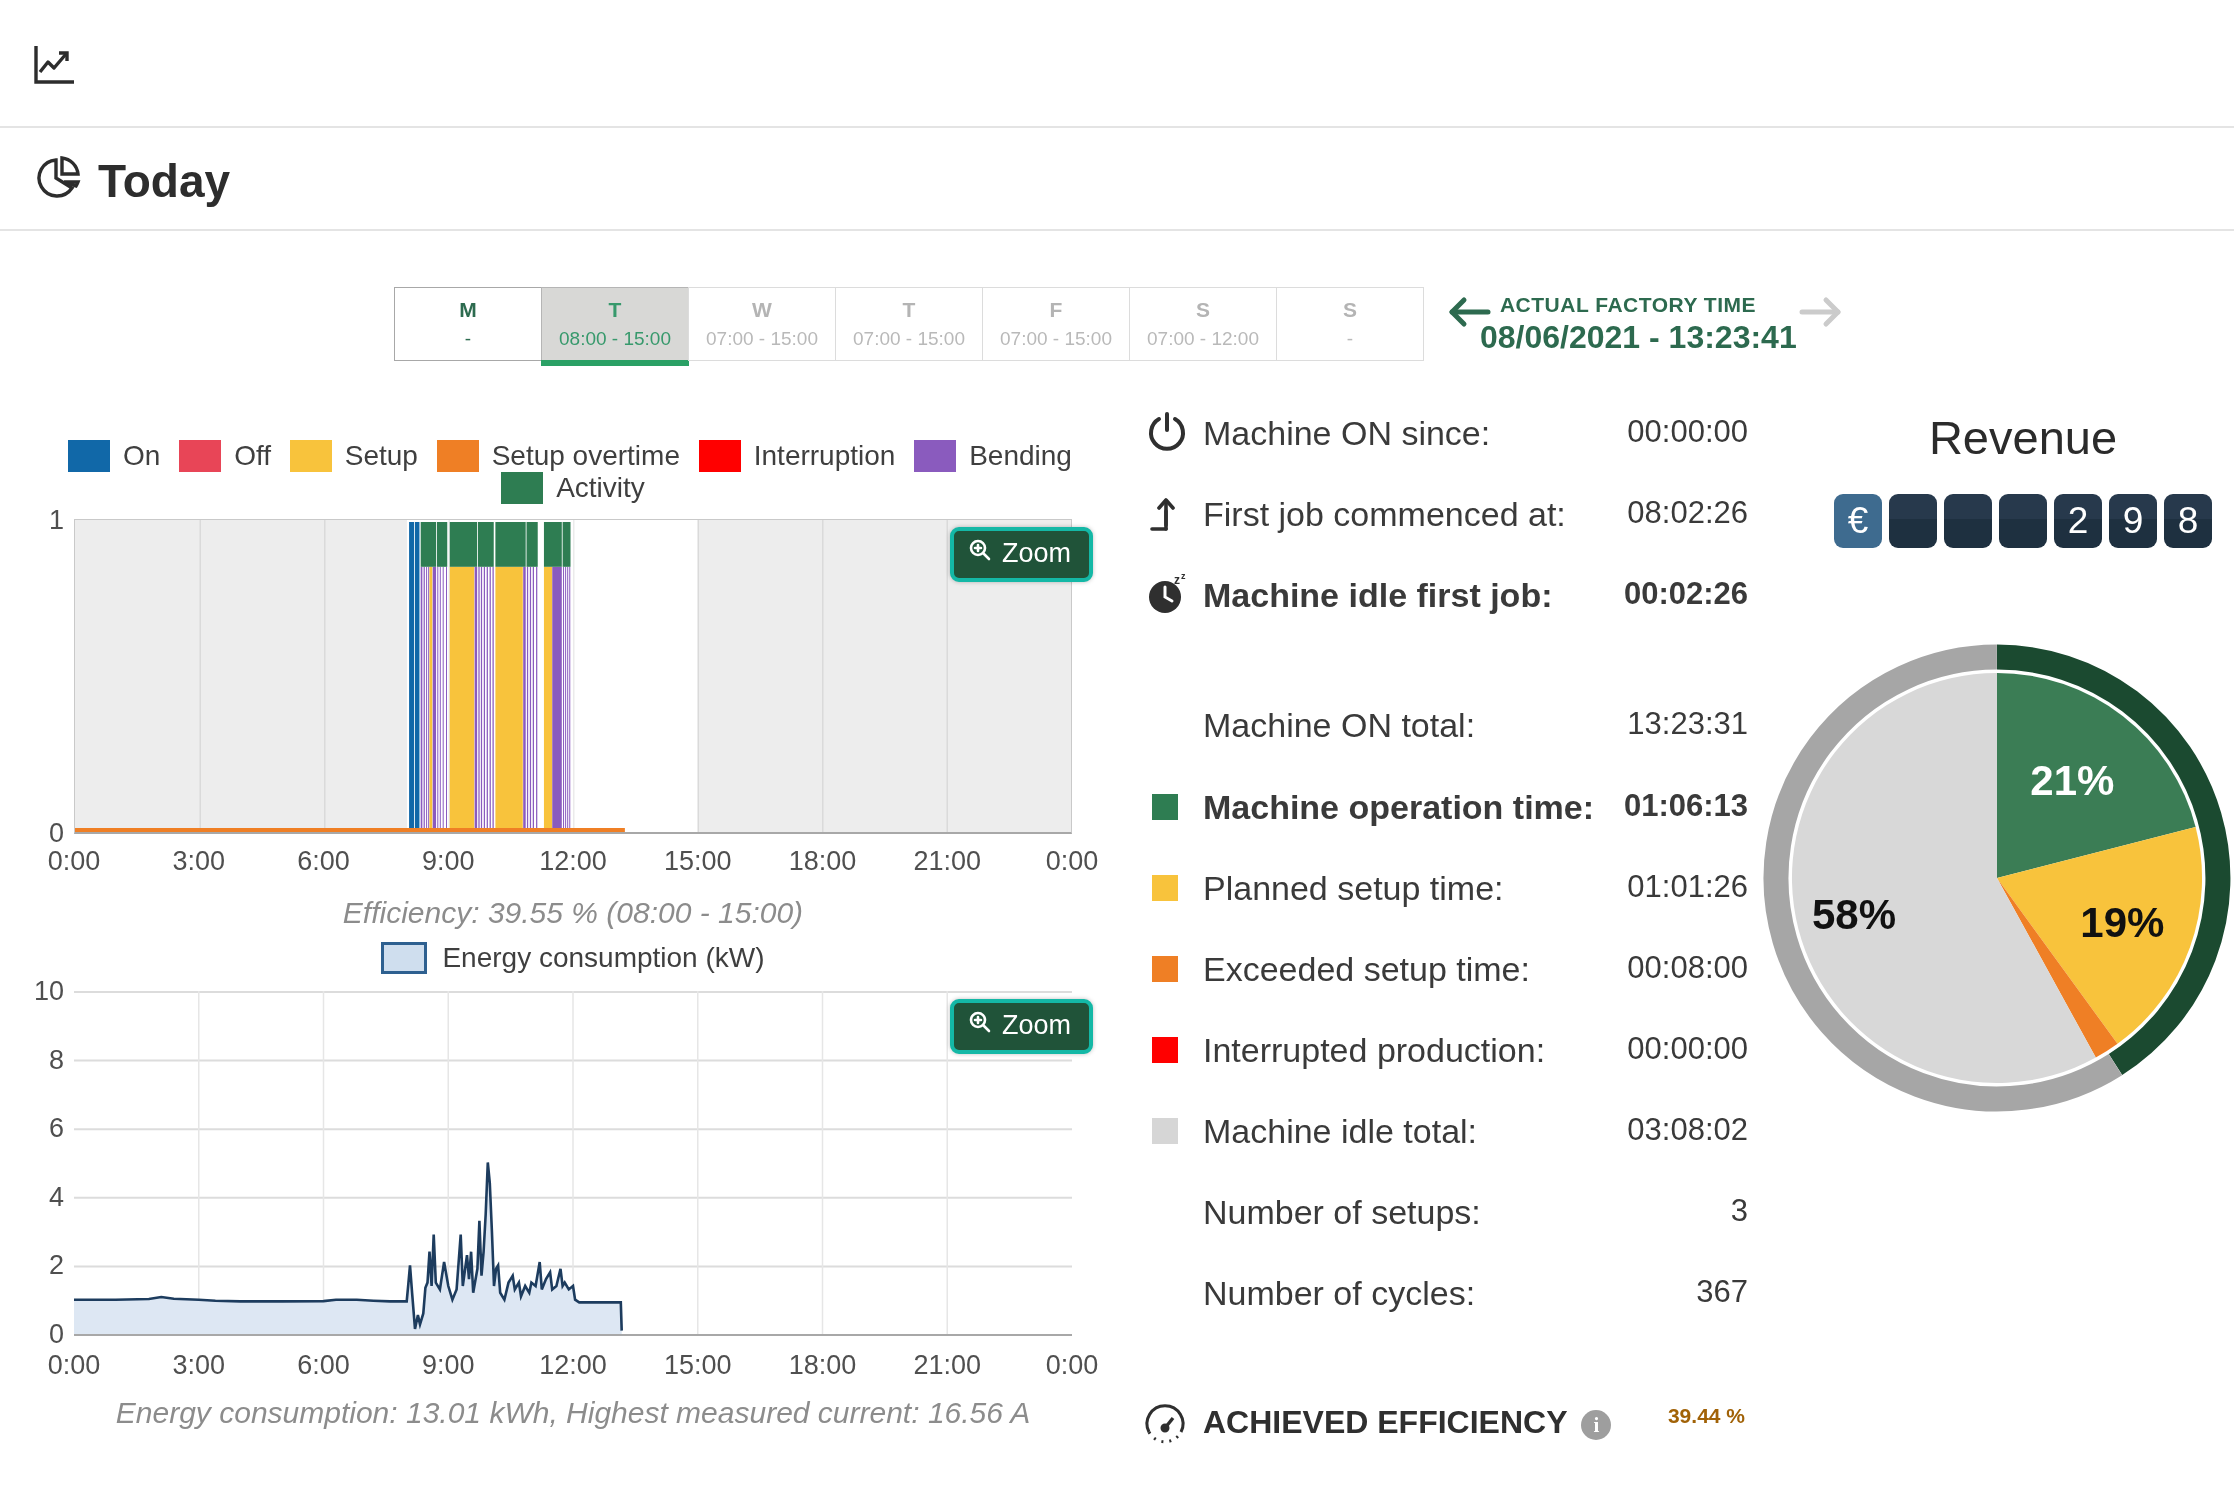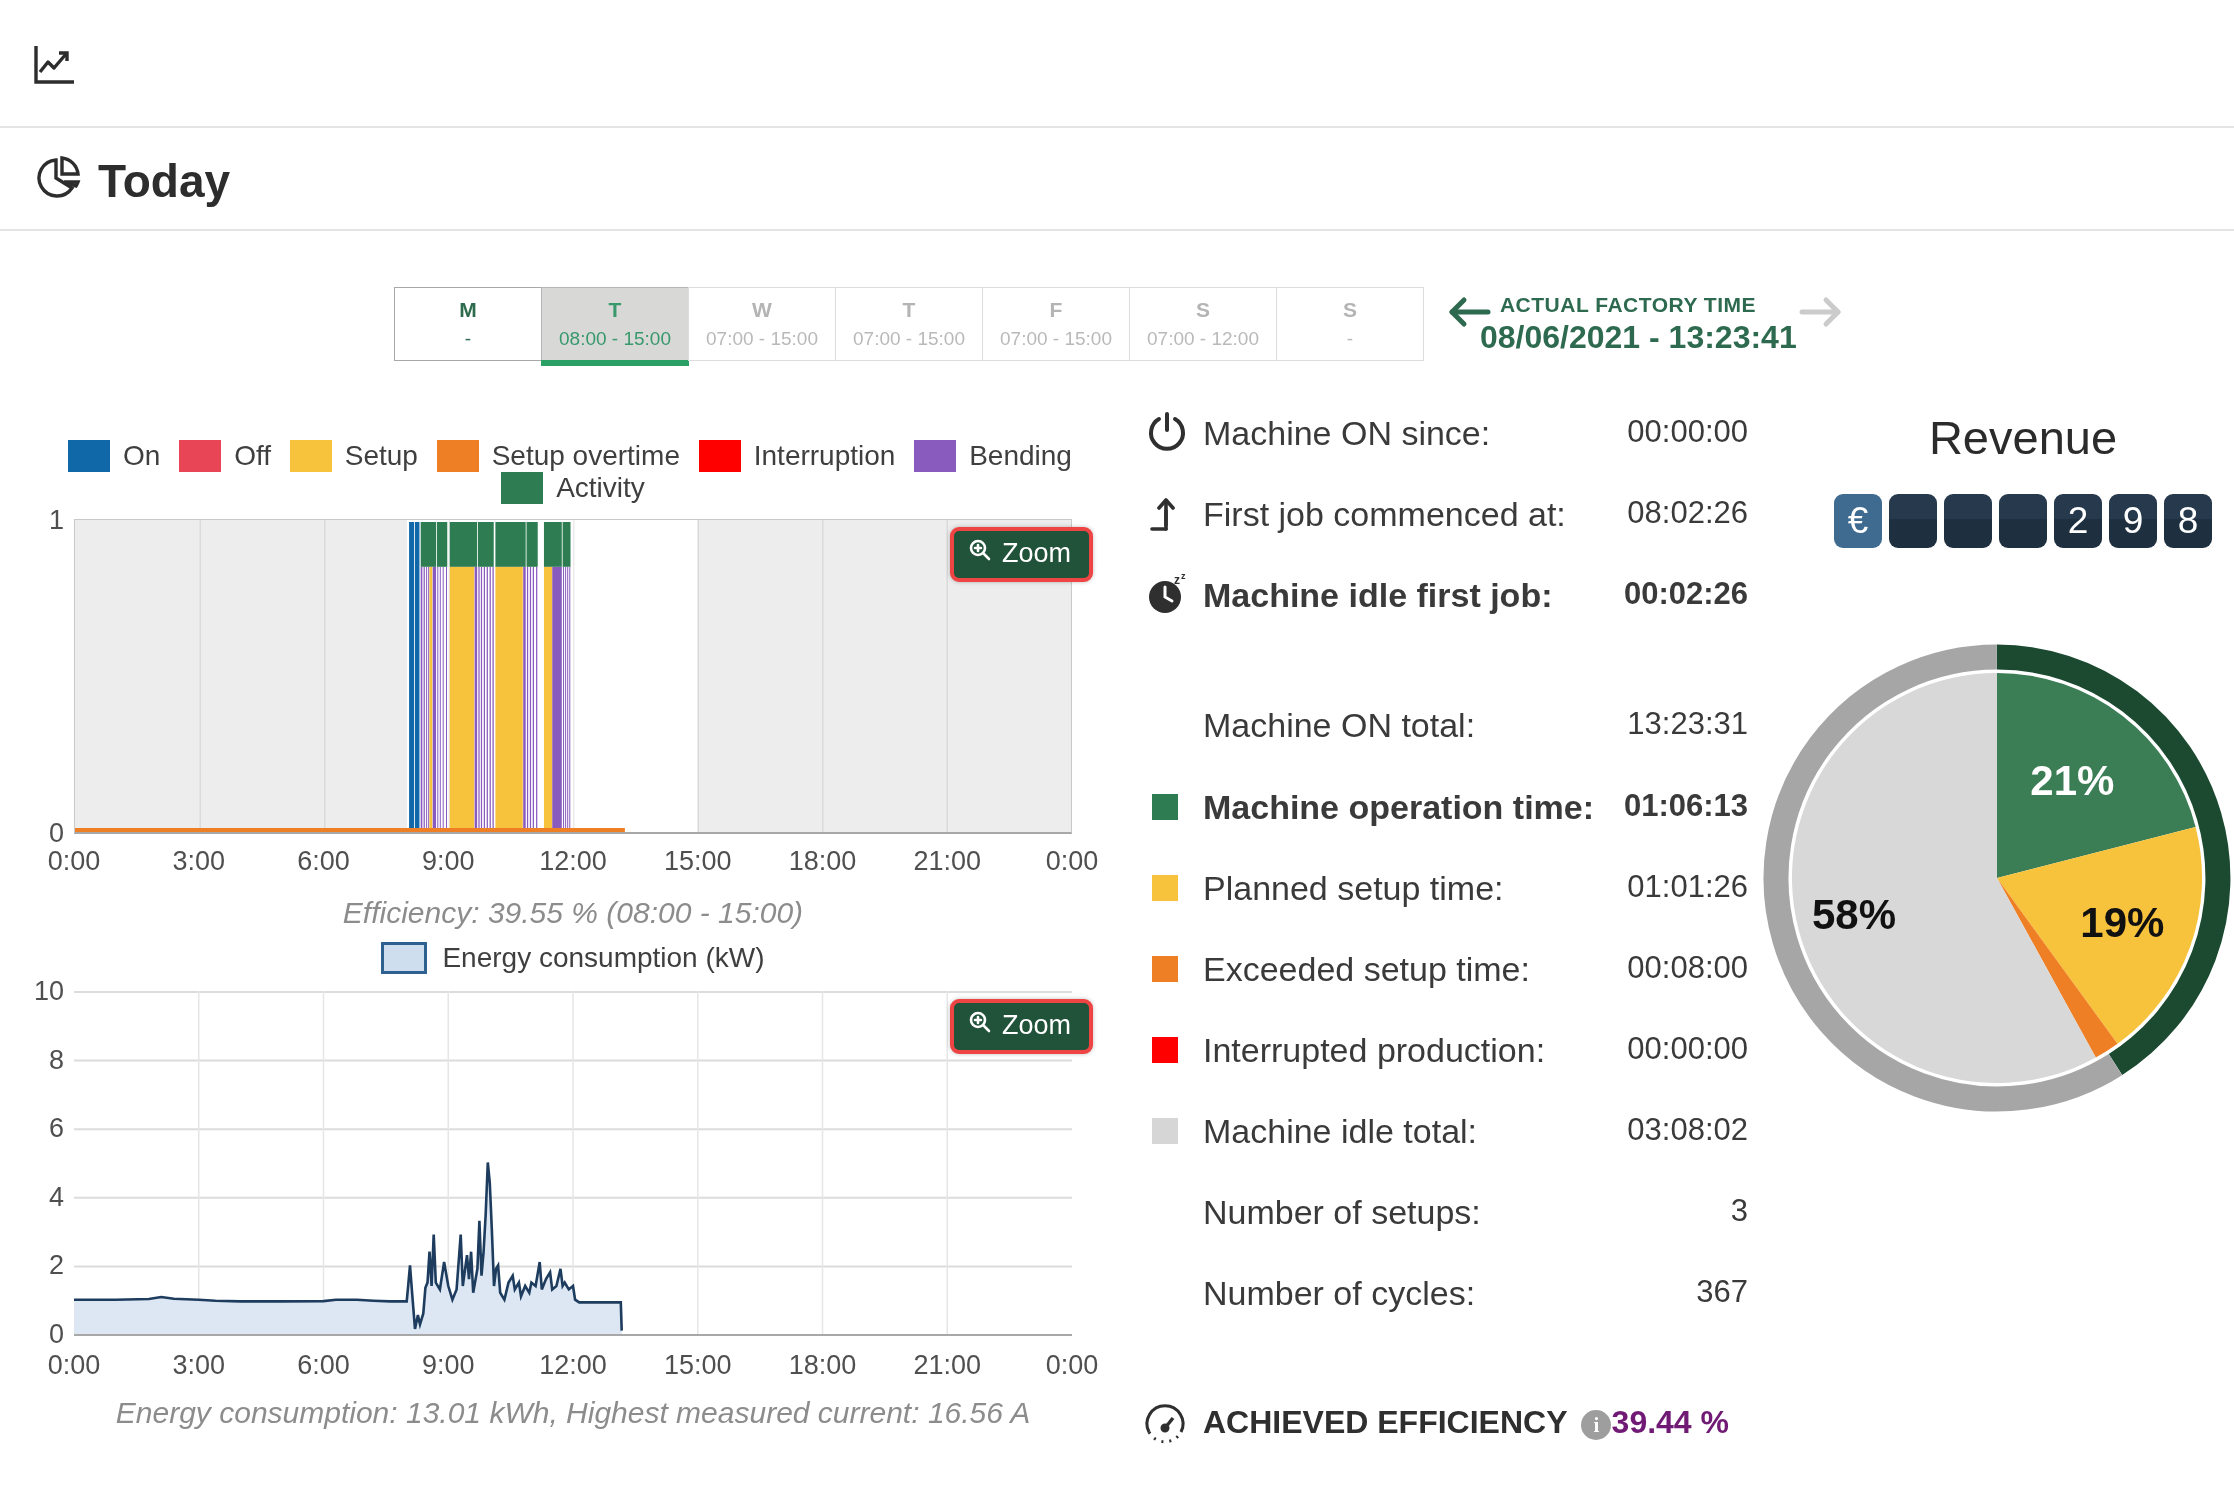--- a/index.html
+++ b/index.html
@@ -40,35 +40,35 @@
   .legend-label { font-size:28px; color:#3f3f3f; white-space:nowrap; }
   .legend-row2 { position:absolute; left:74px; top:472px; width:998px; display:flex; justify-content:center; }
 
   
   .plot { position:absolute; background:#fff; }
   .plot svg { position:absolute; left:0; top:0; }
   .ytick { position:absolute; width:56px; text-align:right; font-size:27px; color:#4f4f4f; }
   .xtick { position:absolute; width:100px; text-align:center; font-size:27px; color:#4f4f4f; }
   .caption { position:absolute; left:74px; width:998px; text-align:center; font-size:30px; font-style:italic; color:#8c8c8c; }
   .zoom-btn { position:absolute; display:flex; align-items:center; gap:10px; background:#205339; color:#fff;
-              font-size:27px; padding:7px 18px 9px 14px; border-radius:9px; border:4px solid #ef4444;
+              font-size:27px; padding:7px 18px 9px 14px; border-radius:9px; border:4px solid #14b8a6;
               box-shadow:0 0 4px rgba(0,0,0,0.25); cursor:pointer; }
   .energy-legend { position:absolute; left:74px; top:942px; width:998px; display:flex; justify-content:center; align-items:center; gap:15px; }
   .energy-swatch { width:46px; height:32px; background:#cfdeee; border:3px solid #2e6090; }
 
   
   .stat-row { position:absolute; left:1140px; width:610px; height:44px; }
   .stat-icon { position:absolute; left:6px; top:-2px; }
   .stat-swatch { position:absolute; left:12px; top:8px; width:26px; height:26px; }
   .stat-label { position:absolute; left:63px; top:2px; font-size:34px; color:#3a3a3a; white-space:nowrap; }
   .stat-value { position:absolute; right:2px; top:2px; font-size:31px; color:#3a3a3a; }
   .stat-row.bold .stat-label, .stat-row.bold .stat-value { font-weight:bold; }
   .eff-row { position:absolute; left:1140px; top:1398px; width:610px; height:50px; }
   .eff-label { position:absolute; left:63px; top:6px; font-size:32px; font-weight:bold; color:#2f2f2f; white-space:nowrap; }
-  .eff-value { position:absolute; right:21px; top:6px; font-size:32px; font-weight:bold; color:#701a75; }
+  .eff-value { position:absolute; right:5px; top:6px; font-size:21px; font-weight:bold; color:#a16207; }
   .info-badge { display:inline-block; width:30px; height:30px; border-radius:50%; background:#9e9e9e; color:#fff;
                 font-size:21px; font-weight:bold; text-align:center; line-height:30px; vertical-align:middle;
                 margin-left:14px; font-family:"Liberation Serif", serif; cursor:pointer; }
 
   
   .rev-title { position:absolute; left:1845px; top:410px; width:356px; text-align:center; font-size:47px; font-weight:normal; color:#2b2b2b; }
   .rev-tiles { position:absolute; left:1834px; top:494px; display:flex; gap:7px; }
   .rev-tile { width:48px; height:54px; border-radius:9px; color:#fff; font-size:37px; display:flex; align-items:center; justify-content:center;
               background:linear-gradient(180deg,#27394c 0%,#27394c 46%,#1e3040 46%,#1e3040 100%); }
   .rev-tile.euro { background:#3e6b8f; }

